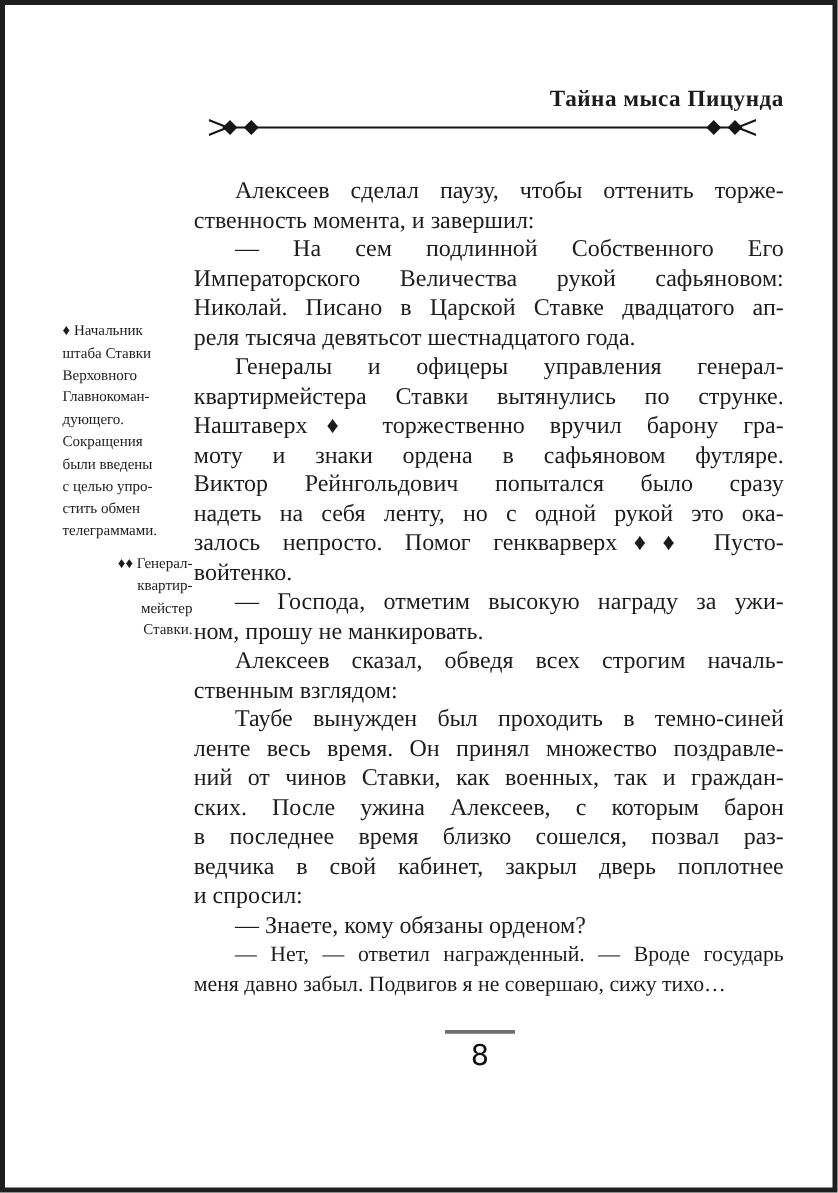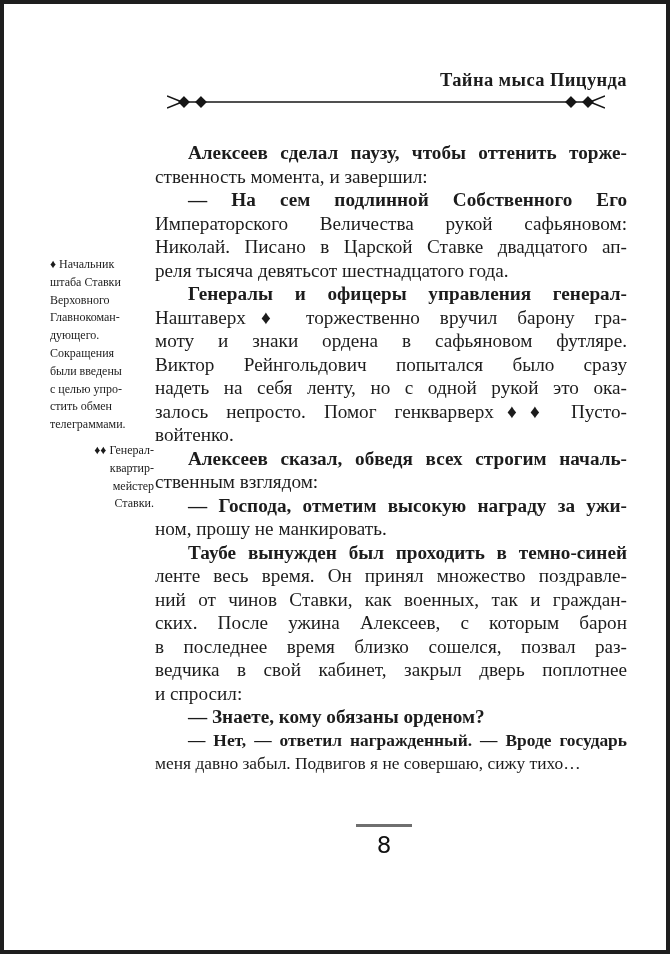--- a/index.html
+++ b/index.html
@@ -33,21 +33,21 @@
   }
   .note + .note { margin-top:8px;text-align:right; }
   .note-line { white-space:nowrap; }
   
   .body-text {
     position:absolute; left:155px; top:141px; width:472px;
     font-size:19.2px; line-height:23.5px;
   }
   .para .line { text-align:justify; text-align-last:justify; }
   .para .line.last { text-align-last:left; }
-  .para .line.first { text-indent:33px;font-weight:bold; }
+  .para .line.first { text-indent:33px; }
   .para.small .line { font-size:17.4px; }
   
   .footer { position:absolute; left:344px; top:824px; width:80px; text-align:center; }
   .footer-rule {
     width:56px; height:3px; margin:0 auto;
     background:var(--rule-color,#6f6f6f);
   }
   .page-number {
     margin-top:7px;
     font-family:"DejaVu Sans","Liberation Sans",sans-serif;
@@ -102,34 +102,35 @@
       <div class="line last">ственность момента, и завершил:</div>
     </div>
     <div class="para">
       <div class="line first">— На сем подлинной Собственного Его</div>
       <div class="line">Императорского Величества рукой сафьяновом:</div>
       <div class="line">Николай. Писано в Царской Ставке двадцатого ап-</div>
       <div class="line last">реля тысяча девятьсот шестнадцатого года.</div>
     </div>
     <div class="para">
       <div class="line first">Генералы и офицеры управления генерал-</div>
+      <div class="line">квартирмейстера Ставки вытянулись по струнке.</div>
       <div class="line">Наштаверх♦ торжественно вручил барону гра-</div>
       <div class="line">моту и знаки ордена в сафьяновом футляре.</div>
       <div class="line">Виктор Рейнгольдович попытался было сразу</div>
       <div class="line">надеть на себя ленту, но с одной рукой это ока-</div>
       <div class="line">залось непросто. Помог генкварверх♦♦ Пусто-</div>
       <div class="line last">войтенко.</div>
     </div>
     <div class="para">
+      <div class="line first">— Господа, отметим высокую награду за ужи-</div>
+      <div class="line last">ном, прошу не манкировать.</div>
+    </div>
+    <div class="para">
       <div class="line first">Алексеев сказал, обведя всех строгим началь-</div>
       <div class="line last">ственным взглядом:</div>
-    </div>
-    <div class="para">
-      <div class="line first">— Господа, отметим высокую награду за ужи-</div>
-      <div class="line last">ном, прошу не манкировать.</div>
     </div>
     <div class="para">
       <div class="line first">Таубе вынужден был проходить в темно-синей</div>
       <div class="line">ленте весь время. Он принял множество поздравле-</div>
       <div class="line">ний от чинов Ставки, как военных, так и граждан-</div>
       <div class="line">ских. После ужина Алексеев, с которым барон</div>
       <div class="line">в последнее время близко сошелся, позвал раз-</div>
       <div class="line">ведчика в свой кабинет, закрыл дверь поплотнее</div>
       <div class="line last">и спросил:</div>
     </div>

